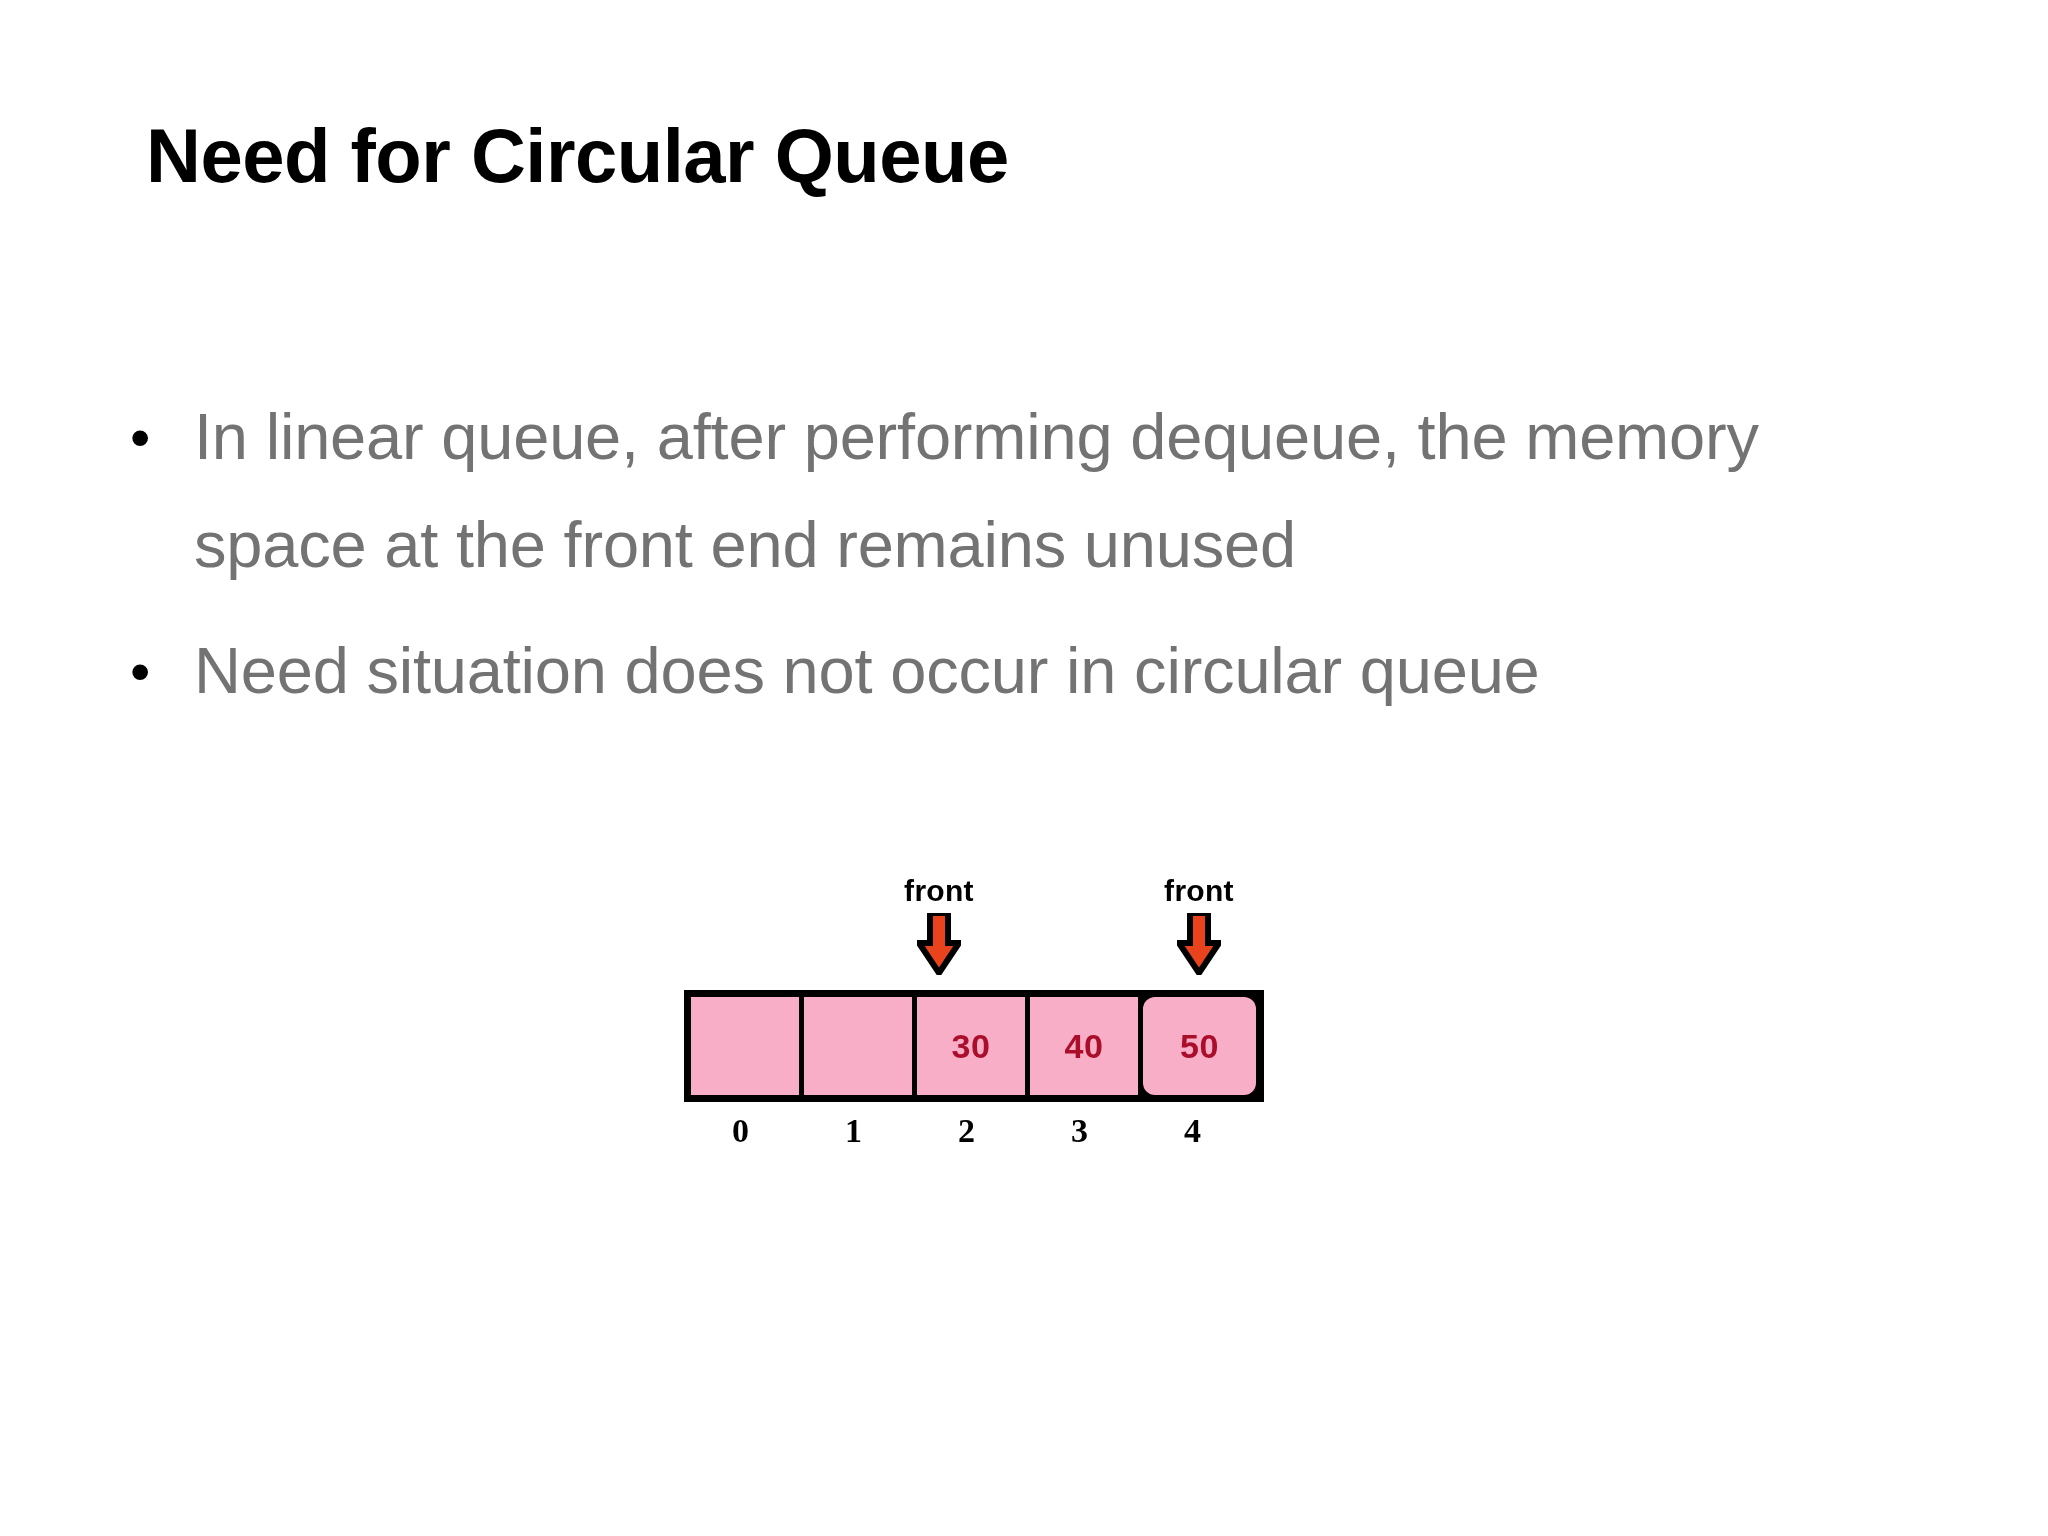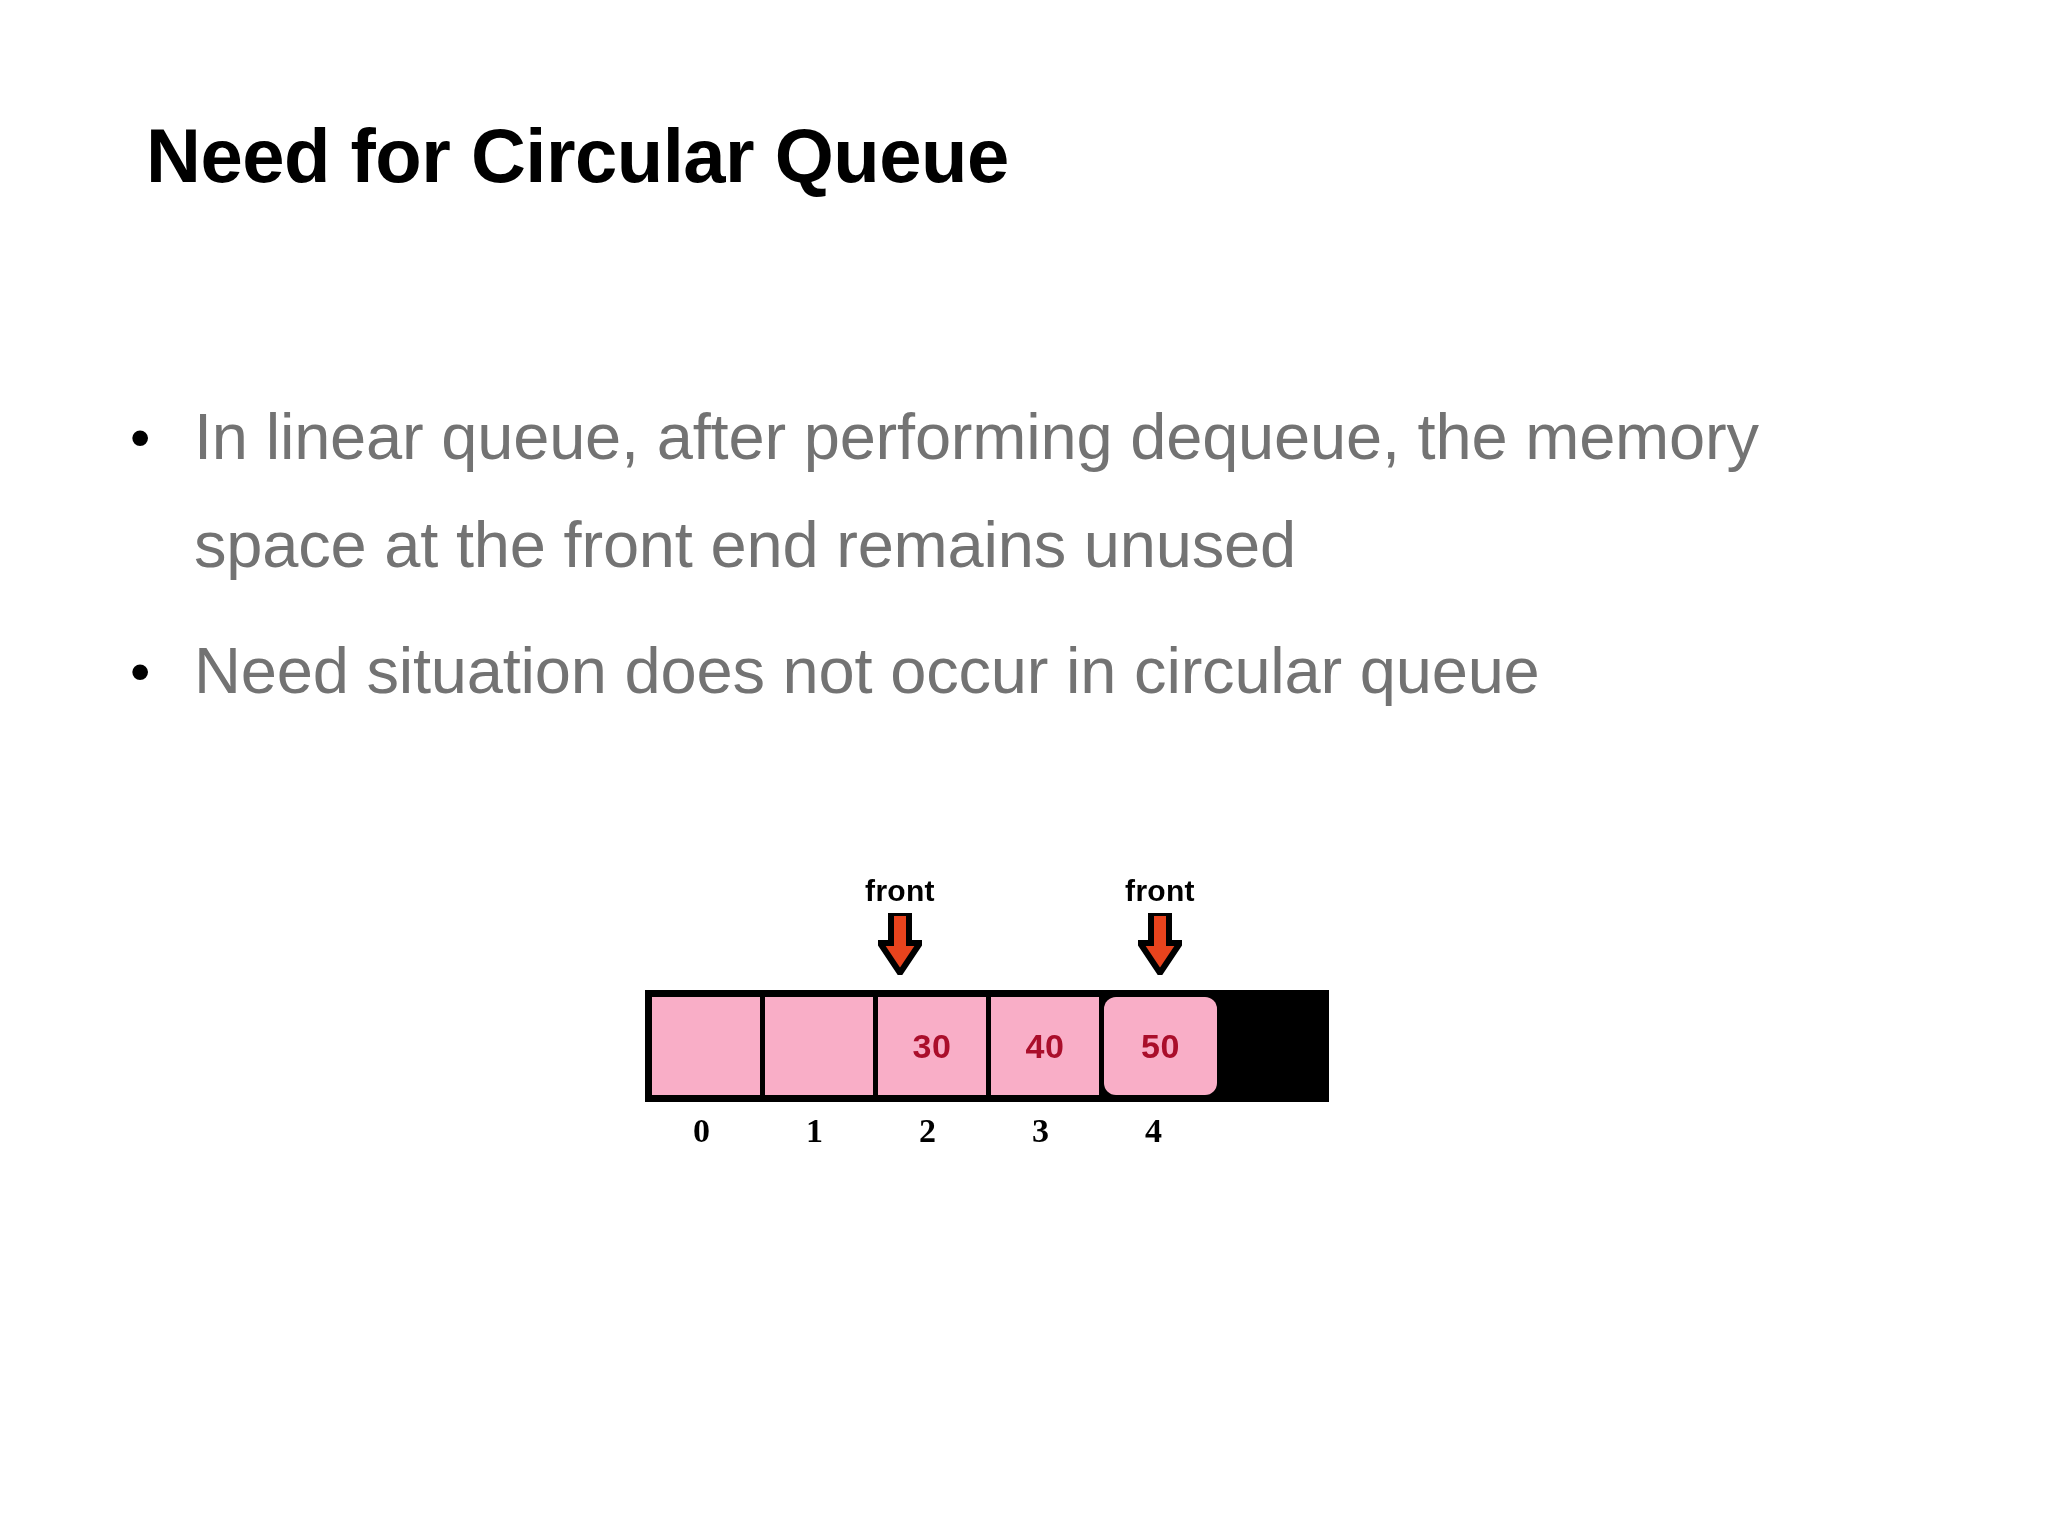--- a/index.html
+++ b/index.html
@@ -69,21 +69,21 @@
     font-weight: normal;
     font-size: 65px;
     line-height: 108px;
     color: #737373;
     letter-spacing: -0.2px;
   }
 
   
   .queue-figure {
     position: absolute;
-    left: 645px;
+    left: 684px;
     top: 875px;
     width: 580px;
   }
 
   .pointer-row {
     position: relative;
     height: 115px;
   }
 
   .pointer {
@@ -108,21 +108,21 @@
     display: block;
     margin: 6px auto 0 auto;
     width: 44px;
     height: 62px;
   }
 
   .queue-boxes {
     display: flex;
     border: 7px solid #000000;
     background: #000000;
-    width: 684px;
+    width: 580px;
     box-sizing: border-box;
   }
 
   .queue-cell {
     width: 113px;
     height: 98px;
     background: #f9aec7;
     border-right: 5px solid #000000;
     box-sizing: border-box;
     display: flex;

